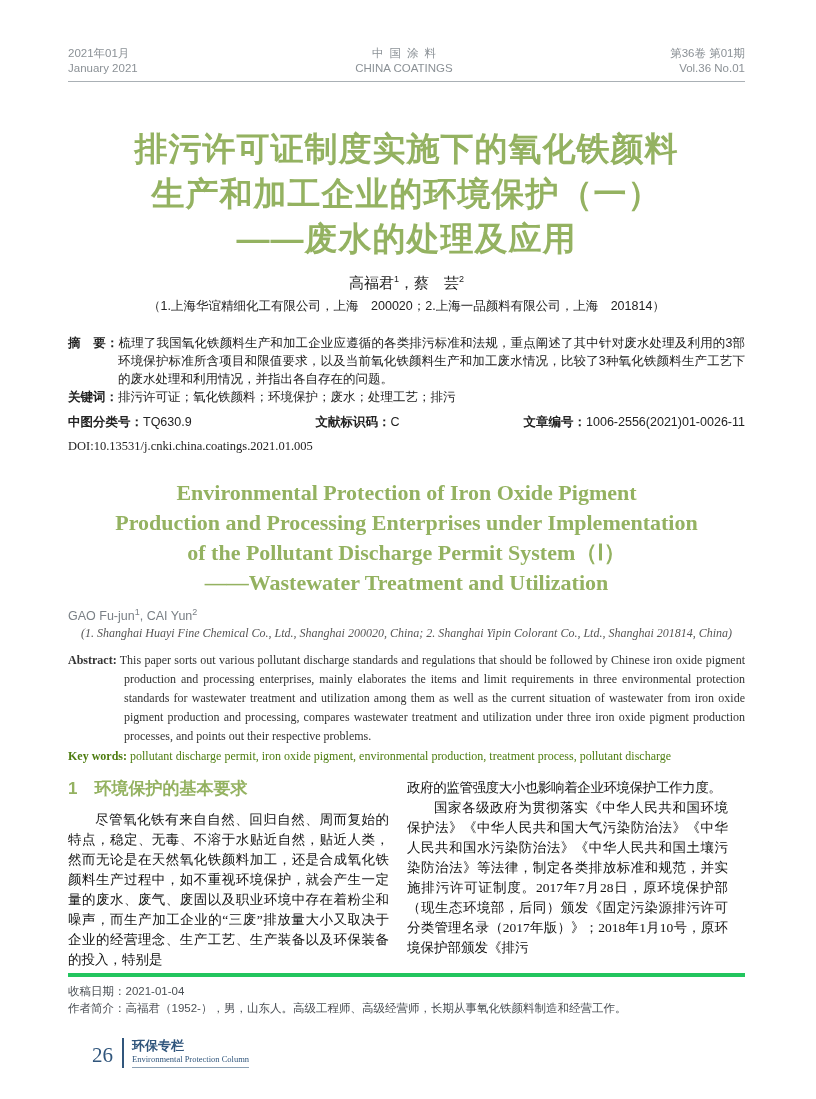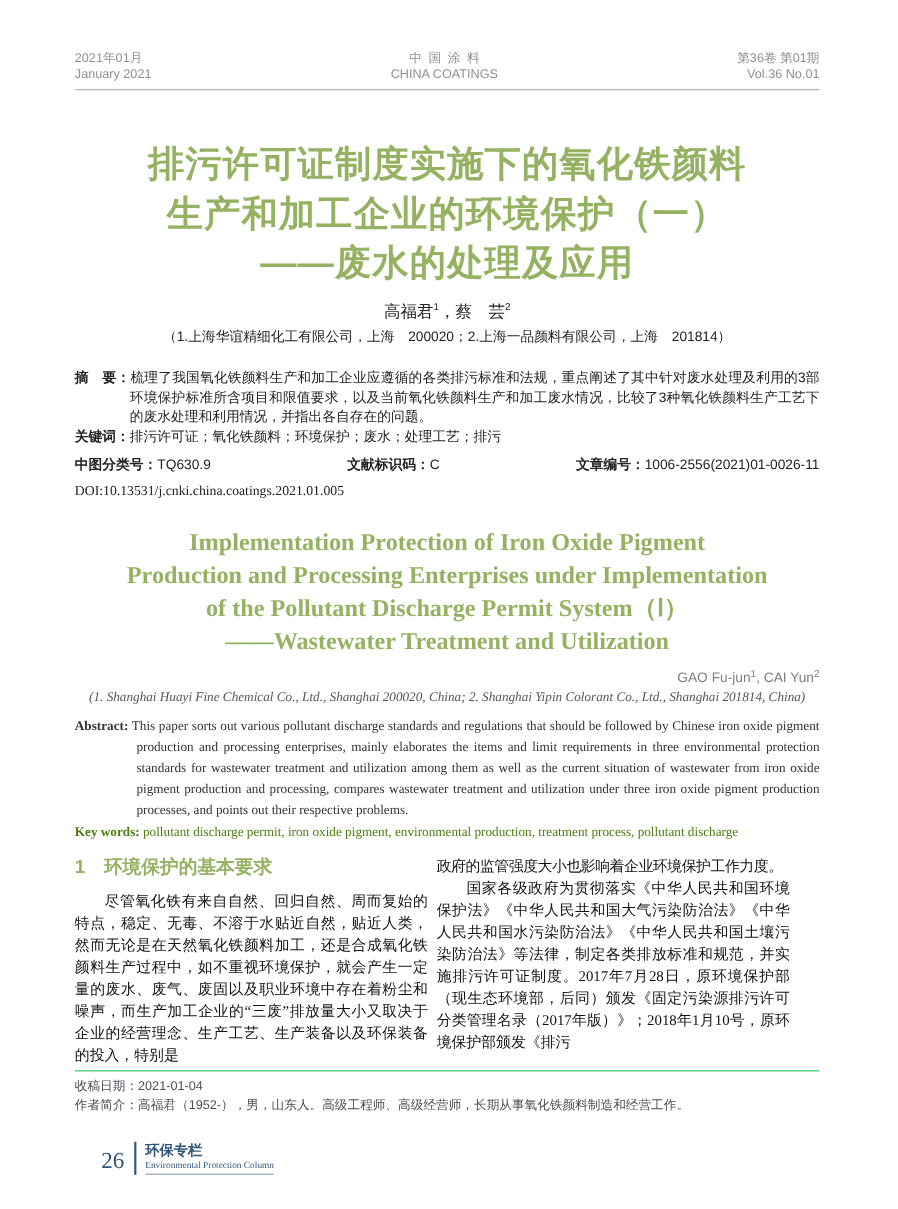--- a/index.html
+++ b/index.html
@@ -27,37 +27,37 @@
   .abstract-cn { margin:19px 0 0; font-size:12.5px; line-height:18px;
     text-align:justify; padding-left:50px; text-indent:-50px; color:#222; }
   .keywords-cn { margin:0; font-size:12.5px; line-height:18px; color:#222; }
   .lbl { font-weight:bold; }
   
   .meta-row { display:flex; justify-content:space-between; margin-top:8px; font-size:12.5px; color:#222;gap:36px; }
   .doi { margin-top:8px; font-family:"Liberation Serif", serif; font-size:12.5px; color:#222; }
   
   .title-en { margin:24px 0 0; text-align:center; color:#94b261;
     font-family:"Liberation Serif", serif; font-size:22px; line-height:30px; font-weight:bold; }
-  .authors-en { margin-top:9px; text-align:right; font-size:12.5px; color:#7a8086; }
+  .authors-en { margin-top:9px; text-align:left; font-size:12.5px; color:#7a8086; }
   .affil-en { margin-top:3px; text-align:center; font-size:12px; font-style:italic;
     font-family:"Liberation Serif", serif; color:#555; }
   
   .abstract-en { margin:10px 0 0; font-family:"Liberation Serif", serif; font-size:12px;
     line-height:19px; text-align:justify; padding-left:56px; text-indent:-56px; color:#333; }
   .keywords-en { margin:3px 0 0; font-family:"Liberation Serif", serif; font-size:12px; color:#4d7c0f; }
   
-  .columns { display:flex; gap:8px; margin-top:14px; }
+  .columns { display:flex; gap:18px; margin-top:14px; }
   .bcol { width:321px; }
   .sec-heading { margin:0 0 11px; color:#94b261; font-size:17px; font-weight:bold; line-height:21px; }
   .body-p { margin:0; font-size:13.5px; line-height:20px; text-align:justify; color:#111;
     font-family:"Liberation Serif", serif; }
   .indent { text-indent:2em; }
   .tight { letter-spacing:-0.4px; }
   
-  .footnote { margin-top:3px; border-top:1px solid #22c55e; padding-top:6px;
+  .footnote { margin-top:3px; border-top:4px solid #22c55e; padding-top:6px;
     font-size:11.5px; line-height:17px; color:#4a4f54; }
   
   .pfooter { position:absolute; left:92px; top:1038px; display:flex; align-items:flex-end; color:#31567c; }
   .pnum { font-family:"Liberation Serif", serif; font-size:21px; padding-right:9px; }
   .col-title { border-left:2px solid #31567c; padding-left:8px; }
   .ct-cn { font-size:13px; font-weight:bold; line-height:16px; }
   .ct-en { font-family:"Liberation Serif", serif; font-size:8.5px; line-height:11px;
     border-bottom:1px solid #8aa0b4; padding-bottom:2px; }
 </style>
 </head>
@@ -99,21 +99,21 @@
   </p>
 
   <div class="meta-row">
     <span><span class="lbl">中图分类号：</span><span>TQ630.9</span></span>
     <span><span class="lbl">文献标识码：</span><span>C</span></span>
     <span><span class="lbl">文章编号：</span><span>1006-2556(2021)01-0026-11</span></span>
   </div>
   <div class="doi">DOI:10.13531/j.cnki.china.coatings.2021.01.005</div>
 
   <h2 class="title-en">
-    <span class="tline">Implementation Protection of Iron Oxide Pigment</span>
+    <span class="tline">Environmental Protection of Iron Oxide Pigment</span>
     <span class="tline">Production and Processing Enterprises under Implementation</span>
     <span class="tline">of the Pollutant Discharge Permit System（Ⅰ）</span>
     <span class="tline">——Wastewater Treatment and Utilization</span>
   </h2>
 
   <div class="authors-en">
     <span>GAO Fu-jun</span><sup>1</sup><span>, CAI Yun</span><sup>2</sup>
   </div>
   <div class="affil-en">(1. Shanghai Huayi Fine Chemical Co., Ltd., Shanghai 200020, China; 2. Shanghai Yipin Colorant Co., Ltd., Shanghai 201814, China)</div>
 

